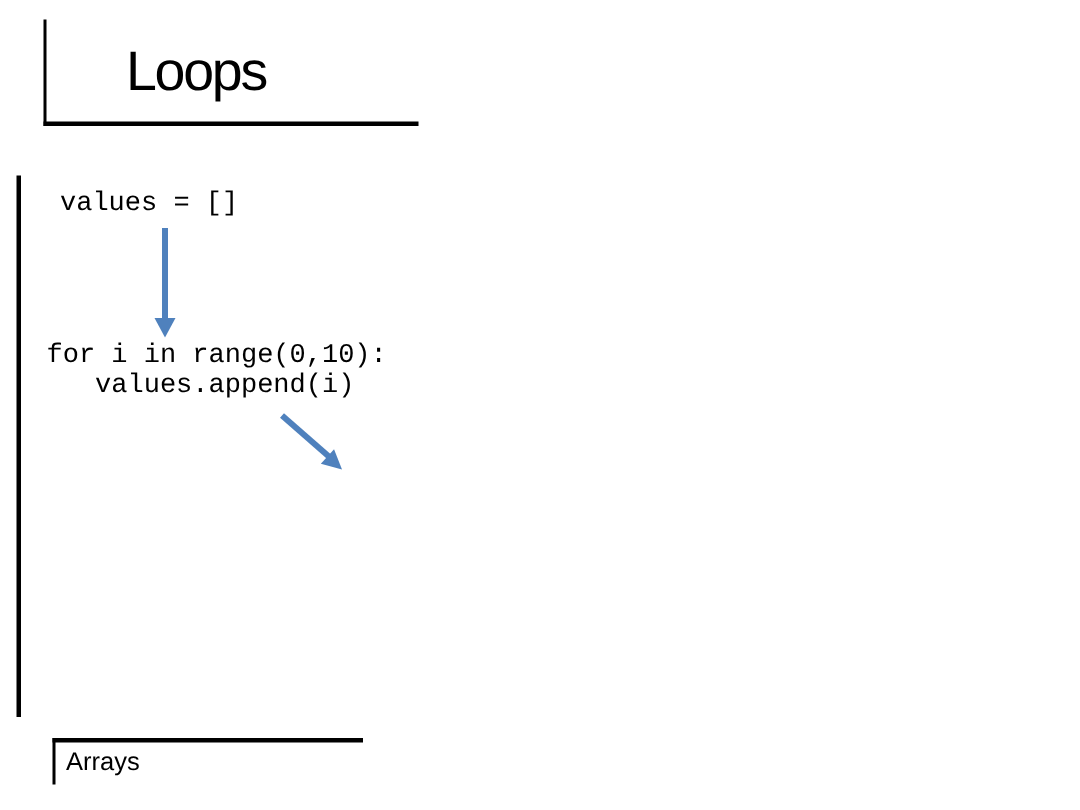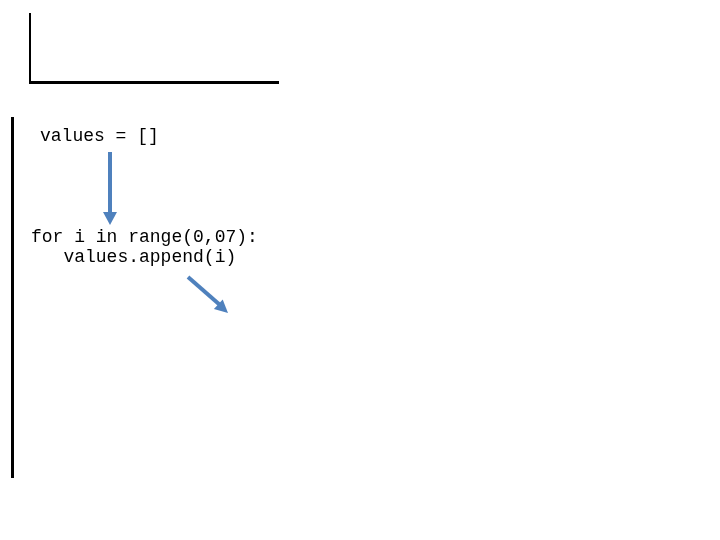--- a/index.html
+++ b/index.html
@@ -80,33 +80,37 @@
     color: #000;
     white-space: nowrap;
   }
 </style>
 </head>
 <body>
 
 <div id="slide">
 
   <div class="title-box"></div>
+  <div class="slide-title">Loops</div>
 
   <div class="left-rule"></div>
 
   <div class="code block-1">values = []</div>
 
   <svg class="arrow-svg arrow-1" width="22" height="77" viewBox="0 0 22 77">
     <line x1="11" y1="2" x2="11" y2="62" stroke-width="4" stroke="#4f81bd"></line>
     <polygon points="11,75 4,62 18,62" fill="#4f81bd"></polygon>
   </svg>
 
-  <div class="code block-2">for i in range(0,07):
+  <div class="code block-2">for i in range(0,10):
    values.append(i)</div>
 
   <svg class="arrow-svg arrow-2" width="56" height="50" viewBox="0 0 56 50">
     <line x1="6" y1="5" x2="38" y2="33" stroke-width="4" stroke="#4f81bd"></line>
     <polygon points="46,41 31.9,37.1 40.7,27.5" fill="#4f81bd"></polygon>
   </svg>
 
 
+  <div class="footer-box">
+    <div class="footer-label">Arrays</div>
+  </div>
 
 </div>
 
 </body></html>

